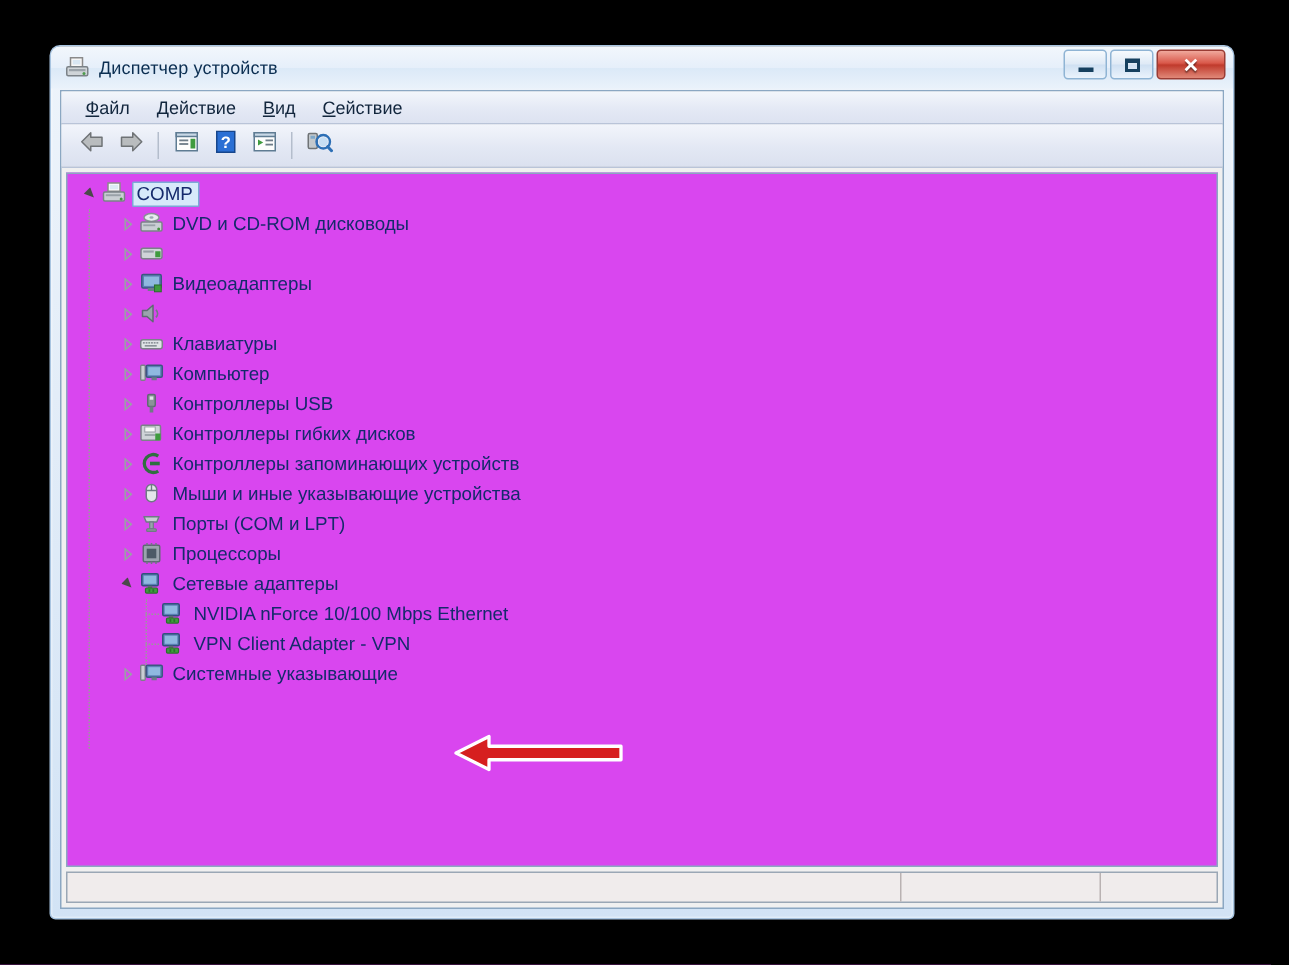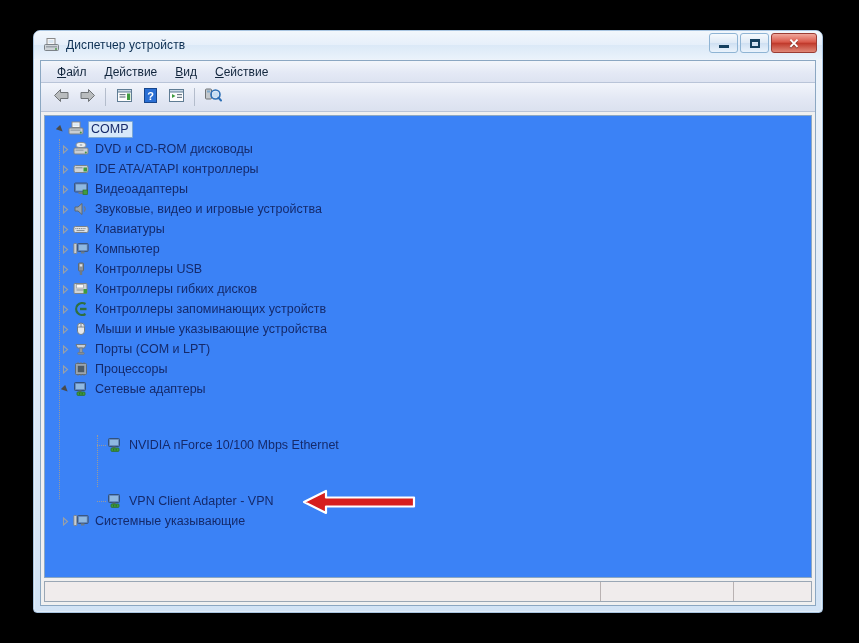--- a/index.html
+++ b/index.html
@@ -102,21 +102,21 @@
     display: flex; align-items: center; justify-content: center;
     border: 1px solid transparent;
     border-radius: 2px;
     cursor: default;
   }
   .tb-sep { width: 1px; height: 18px; background: #b4bdcc; margin: 0 4px; }
 
   #tree-pane {
     flex: 1;
     margin: 3px;
-    background: #3b82f6;
+    background: #d946ef;
     border: 1px solid #8ba7c2;
     position: relative;
     overflow: hidden;
     padding-top: 3px;
   }
 
   
   .node {
     display: flex;
     align-items: center;
@@ -132,22 +132,22 @@
   }
   .twisty svg { display: block; }
   .node-icon { width: 16px; height: 16px; flex: 0 0 auto; margin-right: 4px; }
   .node-label {
     font-size: 12.5px;
     color: #152a6b;
     padding: 1px 3px 1px 2px;
     line-height: 15px;
   }
   .lvl0 { padding-left: 7px; }
-  .lvl1 { padding-left: 12px; }
-  .lvl2 { padding-left: 62px; margin-top: 36px; }
+  .lvl1 { padding-left: 32px; }
+  .lvl2 { padding-left: 62px; }
   .dotted-guide {
     position: absolute;
     left: 14px;
     width: 1px;
     border-left: 1px dotted #9a9a9a;
   }
   .child-stub {
     position: absolute;
     left: 52px;
     width: 9px;
@@ -324,21 +324,20 @@
               <path d="M2.5 1 L6.5 4.5 L2.5 8 Z" fill="none" stroke="#9aa0a6" stroke-width="1.1"></path>
             </svg>
         </span>
         <span class="node-icon">
           <svg width="16" height="16" viewBox="0 0 16 16">
             <rect x="1" y="4.5" width="14" height="7" rx="1.5" fill="#cfd4d8" stroke="#7b8288" stroke-width="1"></rect>
             <rect x="2.5" y="6" width="7" height="1.4" fill="#97a0a7"></rect>
             <rect x="10.5" y="6.5" width="3.5" height="4" fill="#3f9b3f"></rect>
           </svg>
         </span>
-        <span class="node-label">IDE ATA/ATAPI контроллеры</span>
       </div>
 
       <div class="node lvl1">
         <span class="twisty">
           <svg width="9" height="9" viewBox="0 0 9 9">
               <path d="M2.5 1 L6.5 4.5 L2.5 8 Z" fill="none" stroke="#9aa0a6" stroke-width="1.1"></path>
             </svg>
         </span>
         <span class="node-icon">
           <svg width="16" height="16" viewBox="0 0 16 16">
@@ -357,21 +356,20 @@
           <svg width="9" height="9" viewBox="0 0 9 9">
               <path d="M2.5 1 L6.5 4.5 L2.5 8 Z" fill="none" stroke="#9aa0a6" stroke-width="1.1"></path>
             </svg>
         </span>
         <span class="node-icon">
           <svg width="16" height="16" viewBox="0 0 16 16">
             <path d="M2 6 L5 6 L9 2.5 L9 13.5 L5 10 L2 10 Z" fill="#9aa4ad" stroke="#5f6a73" stroke-width="1" stroke-linejoin="round"></path>
             <path d="M11 5.5 A3.6 3.6 0 0 1 11 10.5" fill="none" stroke="#6f7a84" stroke-width="1.2"></path>
           </svg>
         </span>
-        <span class="node-label">Звуковые, видео и игровые устройства</span>
       </div>
 
       <div class="node lvl1">
         <span class="twisty">
           <svg width="9" height="9" viewBox="0 0 9 9">
               <path d="M2.5 1 L6.5 4.5 L2.5 8 Z" fill="none" stroke="#9aa0a6" stroke-width="1.1"></path>
             </svg>
         </span>
         <span class="node-icon">
           <svg width="16" height="16" viewBox="0 0 16 16">

